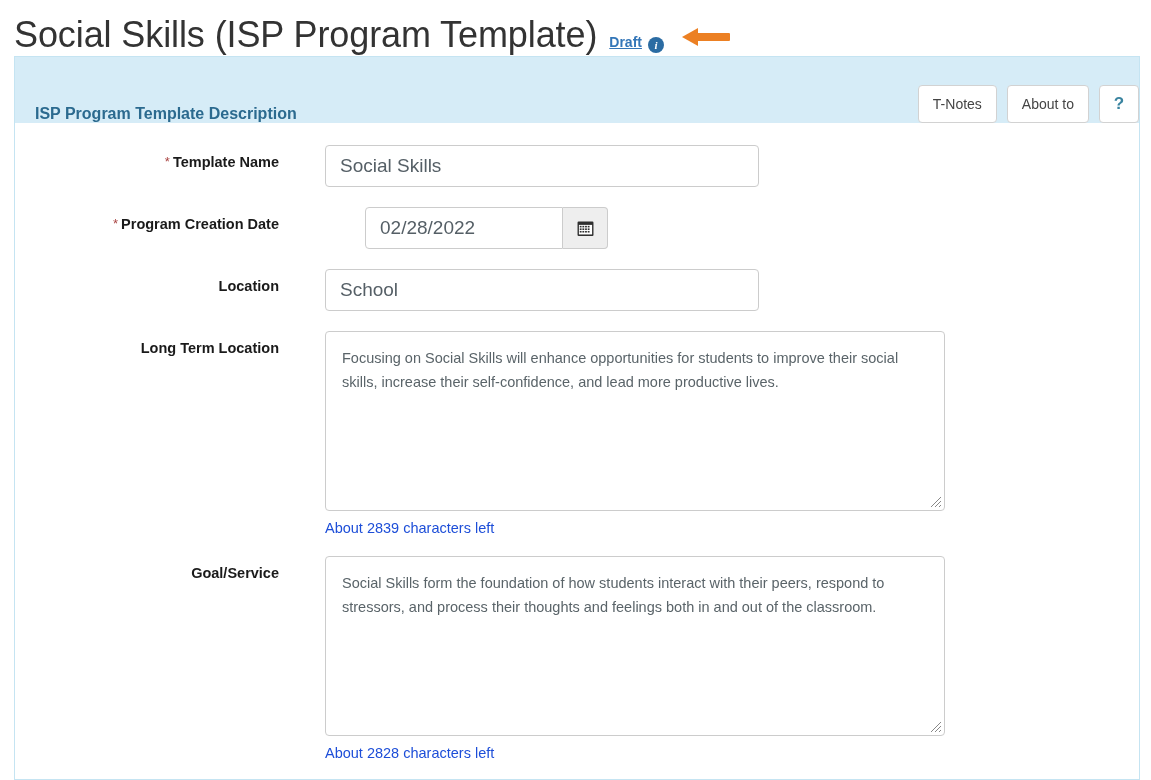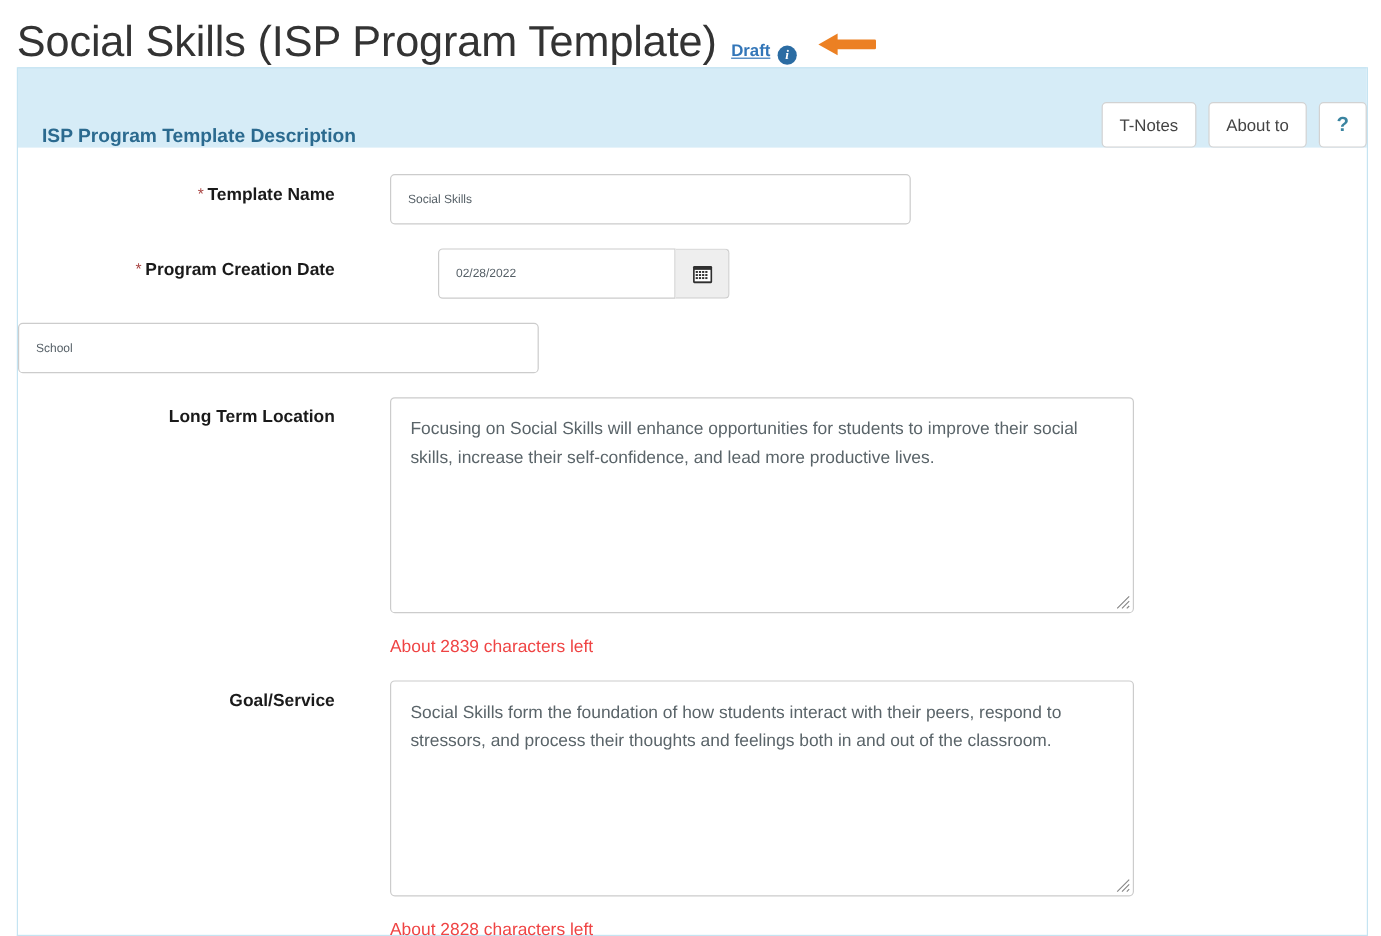--- a/index.html
+++ b/index.html
@@ -150,21 +150,21 @@
   }
   .form-control-wrap { flex: 1; }
 
   .text-input {
     display: block;
     width: 434px;
     height: 42px;
     border: 1px solid #cccccc;
     border-radius: 4px;
     padding: 0 14px;
-    font-size: 10px;
+    font-size: 19px;
     color: #555f66;
     font-family: "Liberation Sans", sans-serif;
     background: #ffffff;
     outline: none;
   }
 
   .date-group { display: flex; padding-left: 40px; }
   .date-group .text-input {
     width: 198px;
     border-top-right-radius: 0;
@@ -204,23 +204,23 @@
   }
   .resize-grip {
     position: absolute;
     right: 3px;
     bottom: 3px;
     width: 13px;
     height: 13px;
     pointer-events: none;
   }
   .char-left {
-    margin-top: 20px;
+    margin-top: 9px;
     font-size: 14.5px;
-    color: #ef4444;
+    color: #1d4ed8;
   }
 </style>
 </head>
 <body>
 
 <div class="page-title-row">
   <span class="page-title">Social Skills (ISP Program Template)</span>
   <span class="draft-badge">
     <span>Draft</span><span class="info-icon">i</span>
   </span>
@@ -277,20 +277,21 @@
                 <rect x="7.6" y="10.3" width="1.7" height="1.5"></rect>
                 <rect x="10.1" y="10.3" width="1.7" height="1.5"></rect>
               </g>
             </svg>
           </button>
         </div>
       </div>
     </div>
 
     <div class="form-row">
+      <div class="form-label">Location</div>
       <div class="form-control-wrap">
         <input class="text-input" type="text" value="School" style="">
       </div>
     </div>
 
     <div class="form-row">
       <div class="form-label">Long Term Location</div>
       <div class="form-control-wrap">
         <div class="textarea-wrap">
           <textarea class="textarea" style="">Focusing on Social Skills will enhance opportunities for students to improve their social skills, increase their self-confidence, and lead more productive lives.</textarea>

